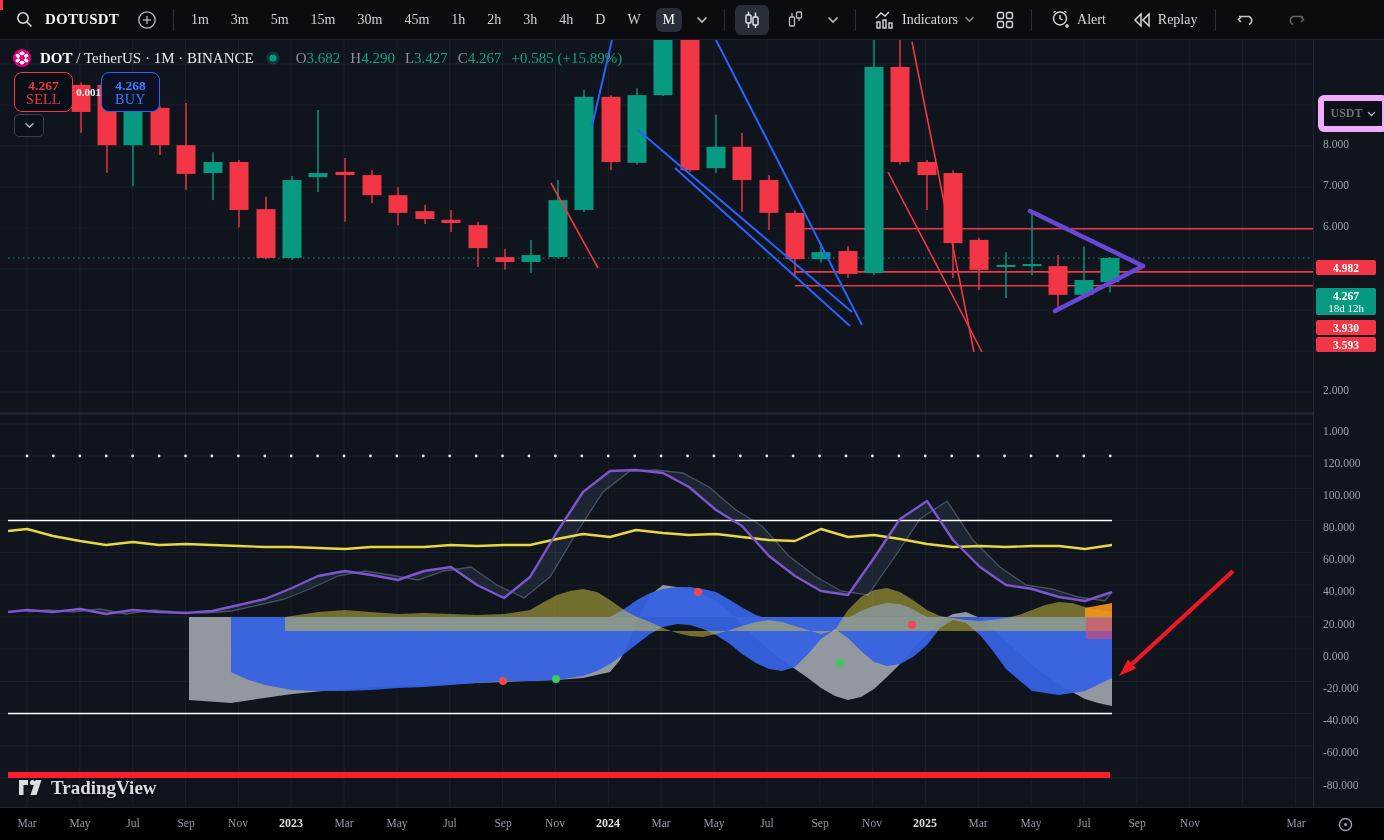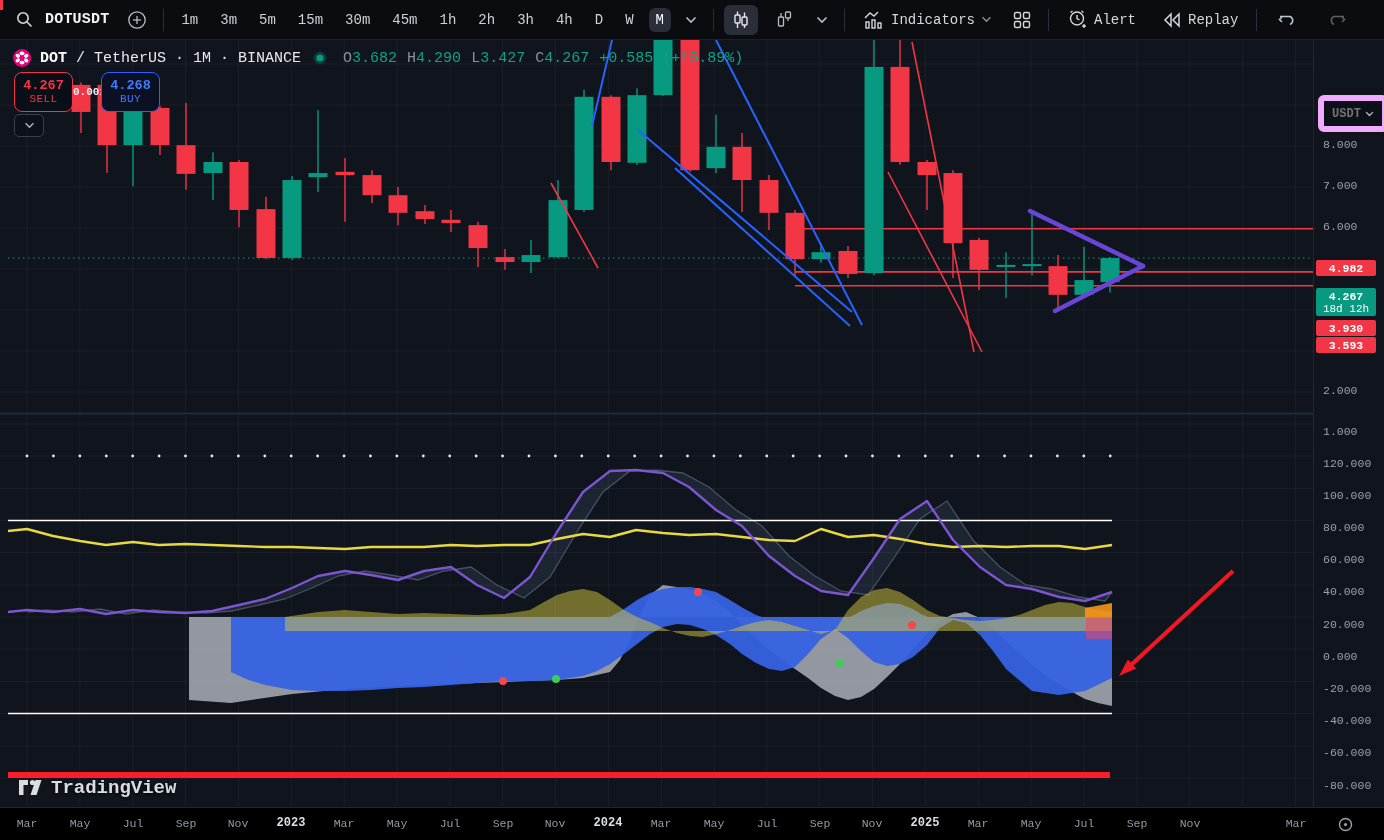--- a/index.html
+++ b/index.html
@@ -1,17 +1,17 @@
 <!DOCTYPE html>
 <html><head>
 <meta charset="utf-8">
 <style>
   html,body{margin:0;padding:0;background:#05070a;}
   #app{position:relative;width:1384px;height:840px;background:#0f141d;overflow:hidden;
-       font-family:Liberation Mono, monospace;color:#d1d4dc;}
+       font-family:Liberation Serif, serif;color:#d1d4dc;}
   
   #toolbar{position:absolute;left:0;top:0;width:1384px;height:39px;background:#0b0c0f;
            border-bottom:1px solid #1c2028;display:flex;align-items:center;z-index:40;}
   .tb-group{display:flex;align-items:center;}
   .tb-sep{width:1px;height:22px;background:#2a2e39;margin:0 10px;}
   .tb-btn{display:flex;align-items:center;gap:6px;color:#d5d8dd;font-size:14px;
           padding:5px 8px;border-radius:6px;cursor:pointer;white-space:nowrap;}
   .iv{font-size:14px;color:#cfd2d8;padding:4px 7px;border-radius:6px;cursor:pointer;}
   .iv.active{background:#2a2e39;color:#fff;}
   .icon-btn{padding:4px 6px;border-radius:6px;cursor:pointer;display:flex;align-items:center;}
@@ -29,21 +29,21 @@
   #legend .pair b{color:#fff;font-weight:bold;}
   #ohlc{display:flex;gap:10px;font-size:15px;margin-left:8px;}
   #ohlc .k{color:#8b9099;}
   #ohlc .v{color:#0aa487;}
   #trade{position:absolute;left:14px;top:72px;display:flex;align-items:center;z-index:20;}
   .trade-btn{width:57px;height:38px;border-radius:8px;display:flex;flex-direction:column;
              align-items:center;justify-content:center;cursor:pointer;background:rgba(10,14,22,.82);}
   #sell-btn{border:1.5px solid #f23645;color:#f23645;}
   #buy-btn{border:1.5px solid #2962ff;color:#3d7bff;background:#0b1122;}
   .trade-price{font-size:13.5px;font-weight:bold;line-height:15px;}
-  .trade-label{font-size:11px;line-height:13px;letter-spacing:.4px;}
+  .trade-label{font-size:14px;line-height:13px;letter-spacing:.4px;}
   #spread{width:28px;text-align:right;color:#eef0f3;font-size:11px;font-weight:bold;}
   #collapse-btn{position:absolute;left:14px;top:114px;width:28px;height:21px;border:1px solid #3a3f4b;
                 border-radius:5px;display:flex;align-items:center;justify-content:center;z-index:20;
                 color:#b2b5be;cursor:pointer;background:rgba(10,14,22,.6);}
   
   #price-axis{position:absolute;left:1313px;top:39px;width:71px;height:768px;background:#0f141d;
               border-left:1px solid #222632;z-index:10;cursor:ns-resize;}
   .tick{position:absolute;left:9px;font-size:11.5px;color:#9ba0ab;transform:translateY(-50%);}
   .plabel{position:absolute;left:2px;width:60px;border-radius:2px;color:#fff;font-size:11.5px;
           font-weight:bold;text-align:center;padding:1.5px 0;z-index:12;}

